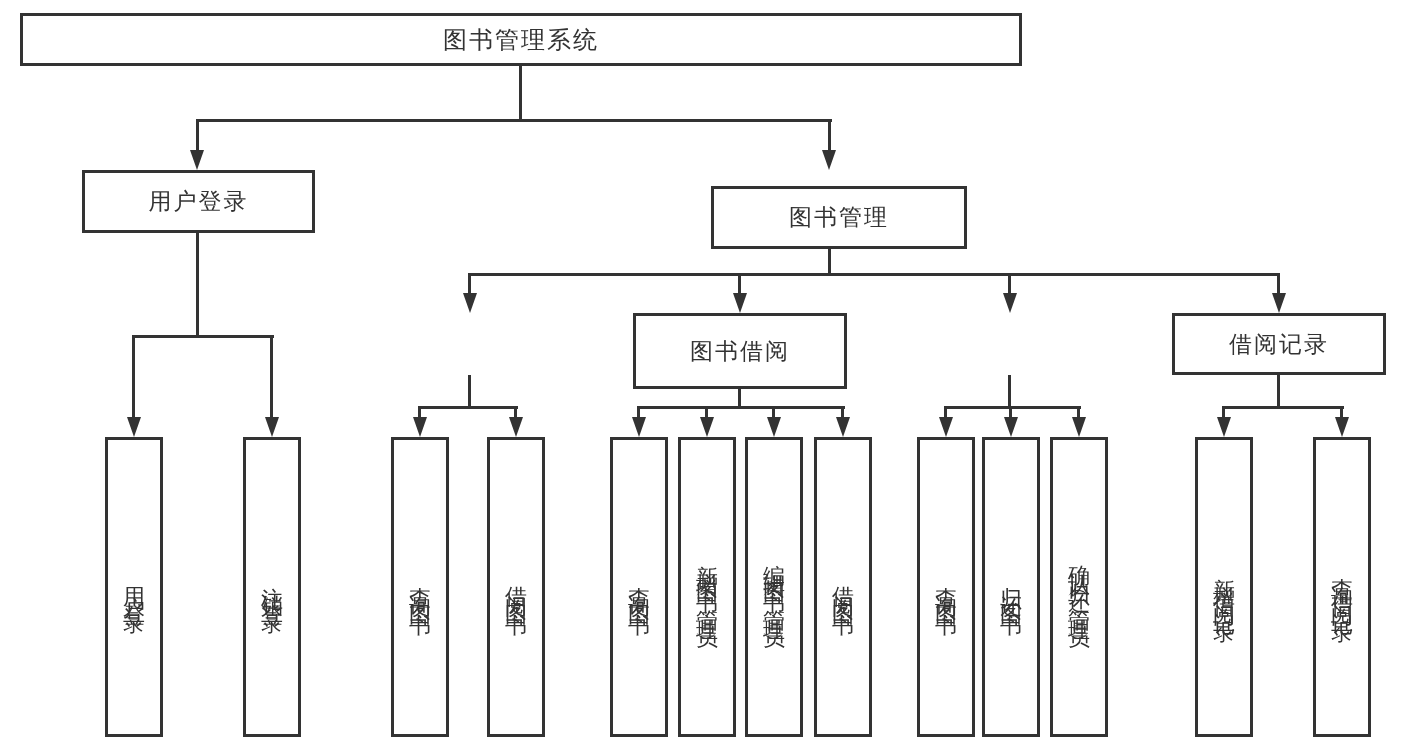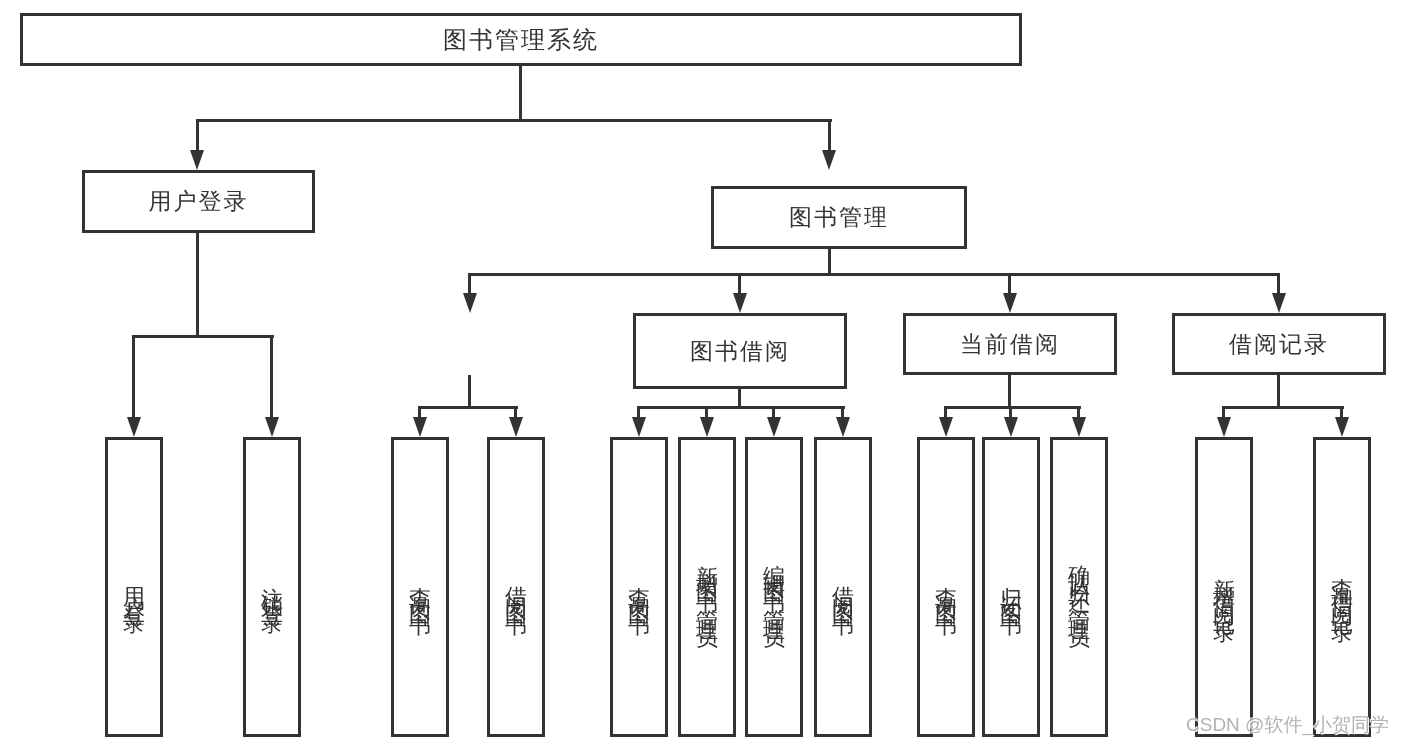--- a/index.html
+++ b/index.html
@@ -117,21 +117,20 @@
   <div class="arrow" style="left:1217px; top:417px;"></div>
   <div class="vline" style="left:1340px; top:406px; height:13px;"></div>
   <div class="arrow" style="left:1335px; top:417px;"></div>
 
   <div class="box box-root" style="left:20px; top:13px; width:1002px; height:53px;">图书管理系统</div>
 
   <div class="box box-h" style="left:82px; top:170px; width:233px; height:63px;">用户登录</div>
   <div class="box box-h" style="left:711px; top:170px; width:256px; height:63px;margin-top:16px;">图书管理</div>
 
   <div class="box box-h" style="left:633px; top:313px; width:214px; height:76px;">图书借阅</div>
-  <div class="box box-h" style="left:903px; top:313px; width:214px; height:62px;">当前借阅</div>
   <div class="box box-h" style="left:1172px; top:313px; width:214px; height:62px;">借阅记录</div>
 
   <div class="box box-v" style="left:105px; top:437px; width:58px; height:300px;">
     <span class="vtext">用户登录</span>
   </div>
   <div class="box box-v" style="left:243px; top:437px; width:58px; height:300px;">
     <span class="vtext">注销登录</span>
   </div>
 
   <div class="box box-v" style="left:391px; top:437px; width:58px; height:300px;">
@@ -164,15 +163,14 @@
     <span class="vtext">确认归还（管理员）</span>
   </div>
 
   <div class="box box-v" style="left:1195px; top:437px; width:58px; height:300px;">
     <span class="vtext">新增借阅记录</span>
   </div>
   <div class="box box-v" style="left:1313px; top:437px; width:58px; height:300px;">
     <span class="vtext">查询借阅记录</span>
   </div>
 
-  <div class="watermark">CSDN @软件_小贺同学</div>
 
 </div>
 
 </body></html>

